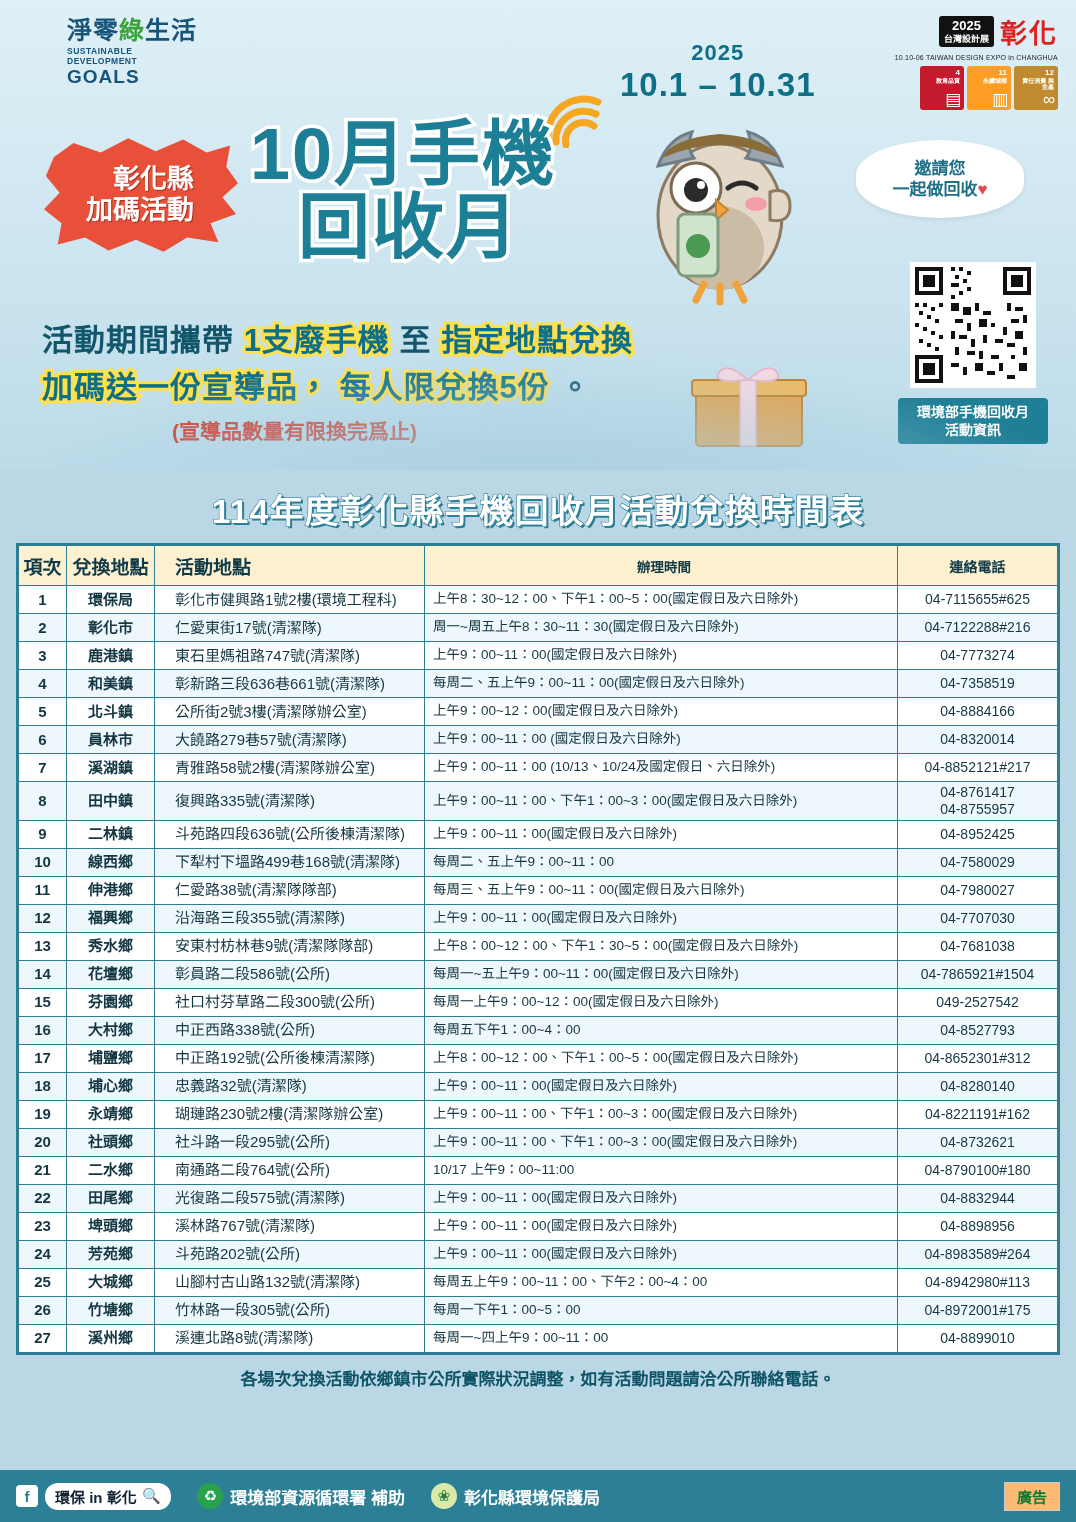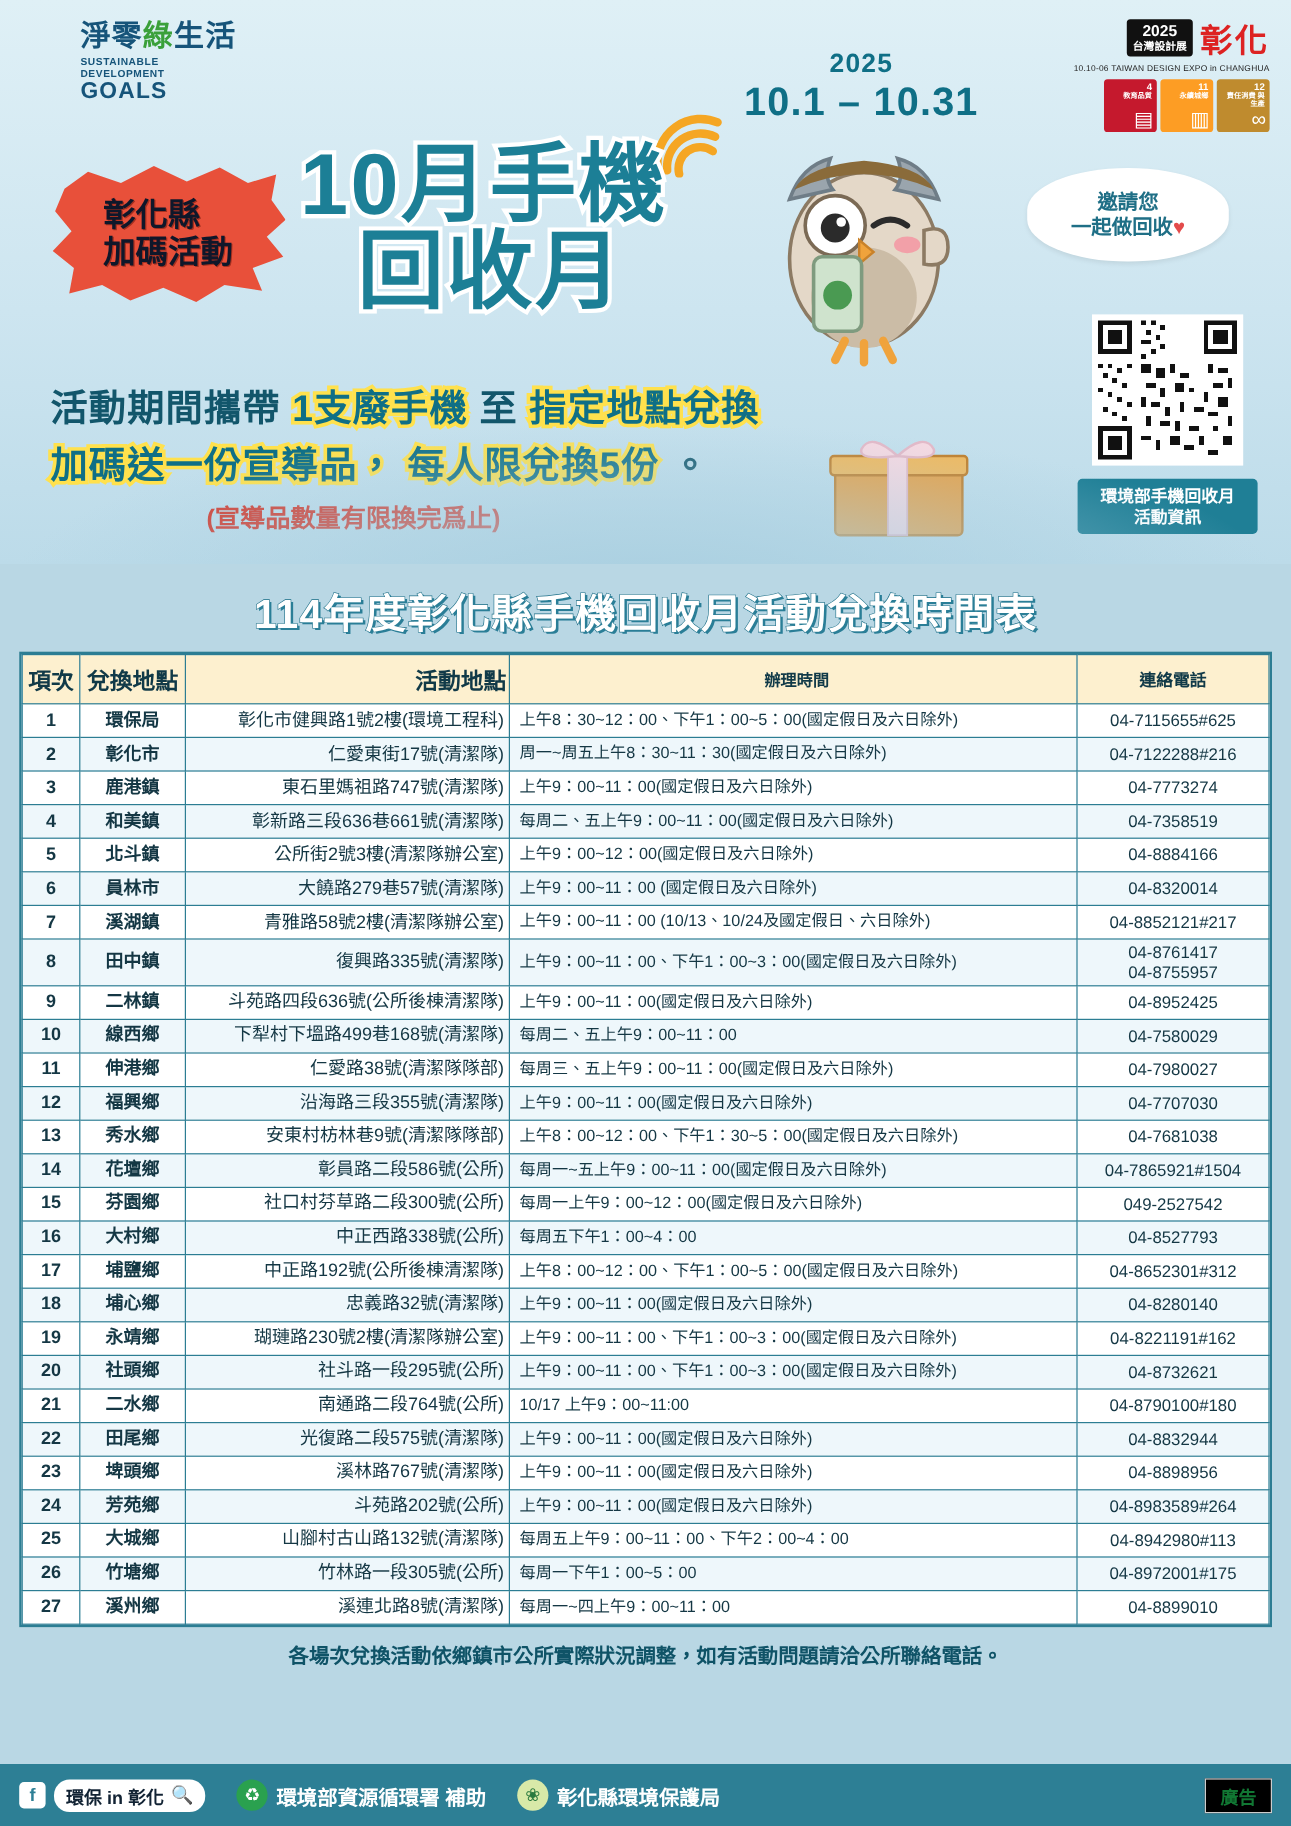--- a/index.html
+++ b/index.html
@@ -55,21 +55,21 @@
   .dates .y { font-size:22px; font-weight:bold; letter-spacing:1px; }
   .dates .d { font-size:33px; font-weight:bold; letter-spacing:1px; }
 
   
   .burst {
     position:absolute; left:42px; top:136px; width:196px; height:118px;
     background:#e8503a;
     clip-path: polygon(6% 18%,16% 6%,30% 14%,44% 2%,58% 13%,72% 3%,84% 14%,96% 8%,94% 26%,100% 40%,92% 52%,99% 66%,86% 74%,90% 90%,74% 86%,62% 98%,48% 88%,34% 97%,22% 86%,8% 92%,10% 74%,1% 62%,9% 48%,2% 34%);
     display:flex; align-items:center; justify-content:center;
   }
-  .burst-txt { color:#0f172a; font-size:27px; font-weight:bold; line-height:1.15; text-align:left; text-shadow:1px 1px 0 #a5301f;}
+  .burst-txt { color:#ffffff; font-size:27px; font-weight:bold; line-height:1.15; text-align:right; text-shadow:1px 1px 0 #a5301f;}
 
   
   .title-main { position:absolute; left:250px; top:118px; }
   .title-main .l1, .title-main .l2 {
     font-size:72px; font-weight:bold; color:#1c7f96; line-height:1.02;
     -webkit-text-stroke: 7px #ffffff; paint-order: stroke fill;
     letter-spacing:2px;
   }
   .title-main .l2 { margin-left:48px; }
 
@@ -115,35 +115,35 @@
   table { border-collapse:collapse; width:100%; font-size:15px; color:#143744;}
   thead th {
     background:#fdf0cf; border:1px solid #2c7d93; font-size:19px; font-weight:bold;
     padding:6px 2px; color:#113a48;
   }
   tbody td { border:1px solid #2c7d93; padding:2px 4px; height:28px; line-height:1.2;}
   tbody tr:nth-child(even) td { background:#eef7fb; }
   tbody tr:nth-child(odd) td { background:#ffffff; }
   .c-idx { width:48px; text-align:center; font-weight:bold; }
   .c-loc { width:88px; text-align:center; font-weight:bold;}
-  .c-addr { width:270px; text-align:right;padding-left:20px; }
+  .c-addr { width:270px; text-align:left;padding-left:20px; }
   .c-time { text-align:left; padding-left:8px; font-size:13.5px;margin-left:40px;}
   .c-tel { width:160px; text-align:center; font-size:14px; white-space:pre-line;}
 
   .foot-note { text-align:center; font-size:17px; font-weight:bold; color:#0f5367; padding:10px 0 6px;}
 
   
   .footer { position:absolute; bottom:0; left:0; width:1076px; height:52px; background:#2d7f95; display:flex; align-items:center; padding:0 16px; gap:26px;}
   .fb { display:flex; align-items:center; gap:7px; color:#fff; font-size:17px; font-weight:bold;}
   .fb-chip { background:#fff; color:#123; font-size:15px; font-weight:bold; padding:3px 10px; border-radius:13px; display:flex; align-items:center; gap:6px;}
   .f-icon { width:26px; height:26px; border-radius:50%; display:flex; align-items:center; justify-content:center; font-size:15px; font-weight:bold;}
   .f-fb { background:#fff; color:#2d7f95; border-radius:4px; width:22px; height:22px;}
   .f-moe { background:#2aa14f; color:#fff;}
   .f-chb { background:#d8e9a8; color:#2b7a3f;}
-  .f-ad { margin-left:auto; background:#000000; color:#173; font-size:15px; font-weight:bold; padding:3px 12px; border:1px solid #ccc;}
+  .f-ad { margin-left:auto; background:#fdba74; color:#173; font-size:15px; font-weight:bold; padding:3px 12px; border:1px solid #ccc;}
 </style>
 </head>
 <body>
 
 <div class="poster">
 
   <div class="sdg-logo">
     <div class="sdg-cn">
       <span>淨零</span><span class="green">綠</span><span>生活</span>
     </div>

